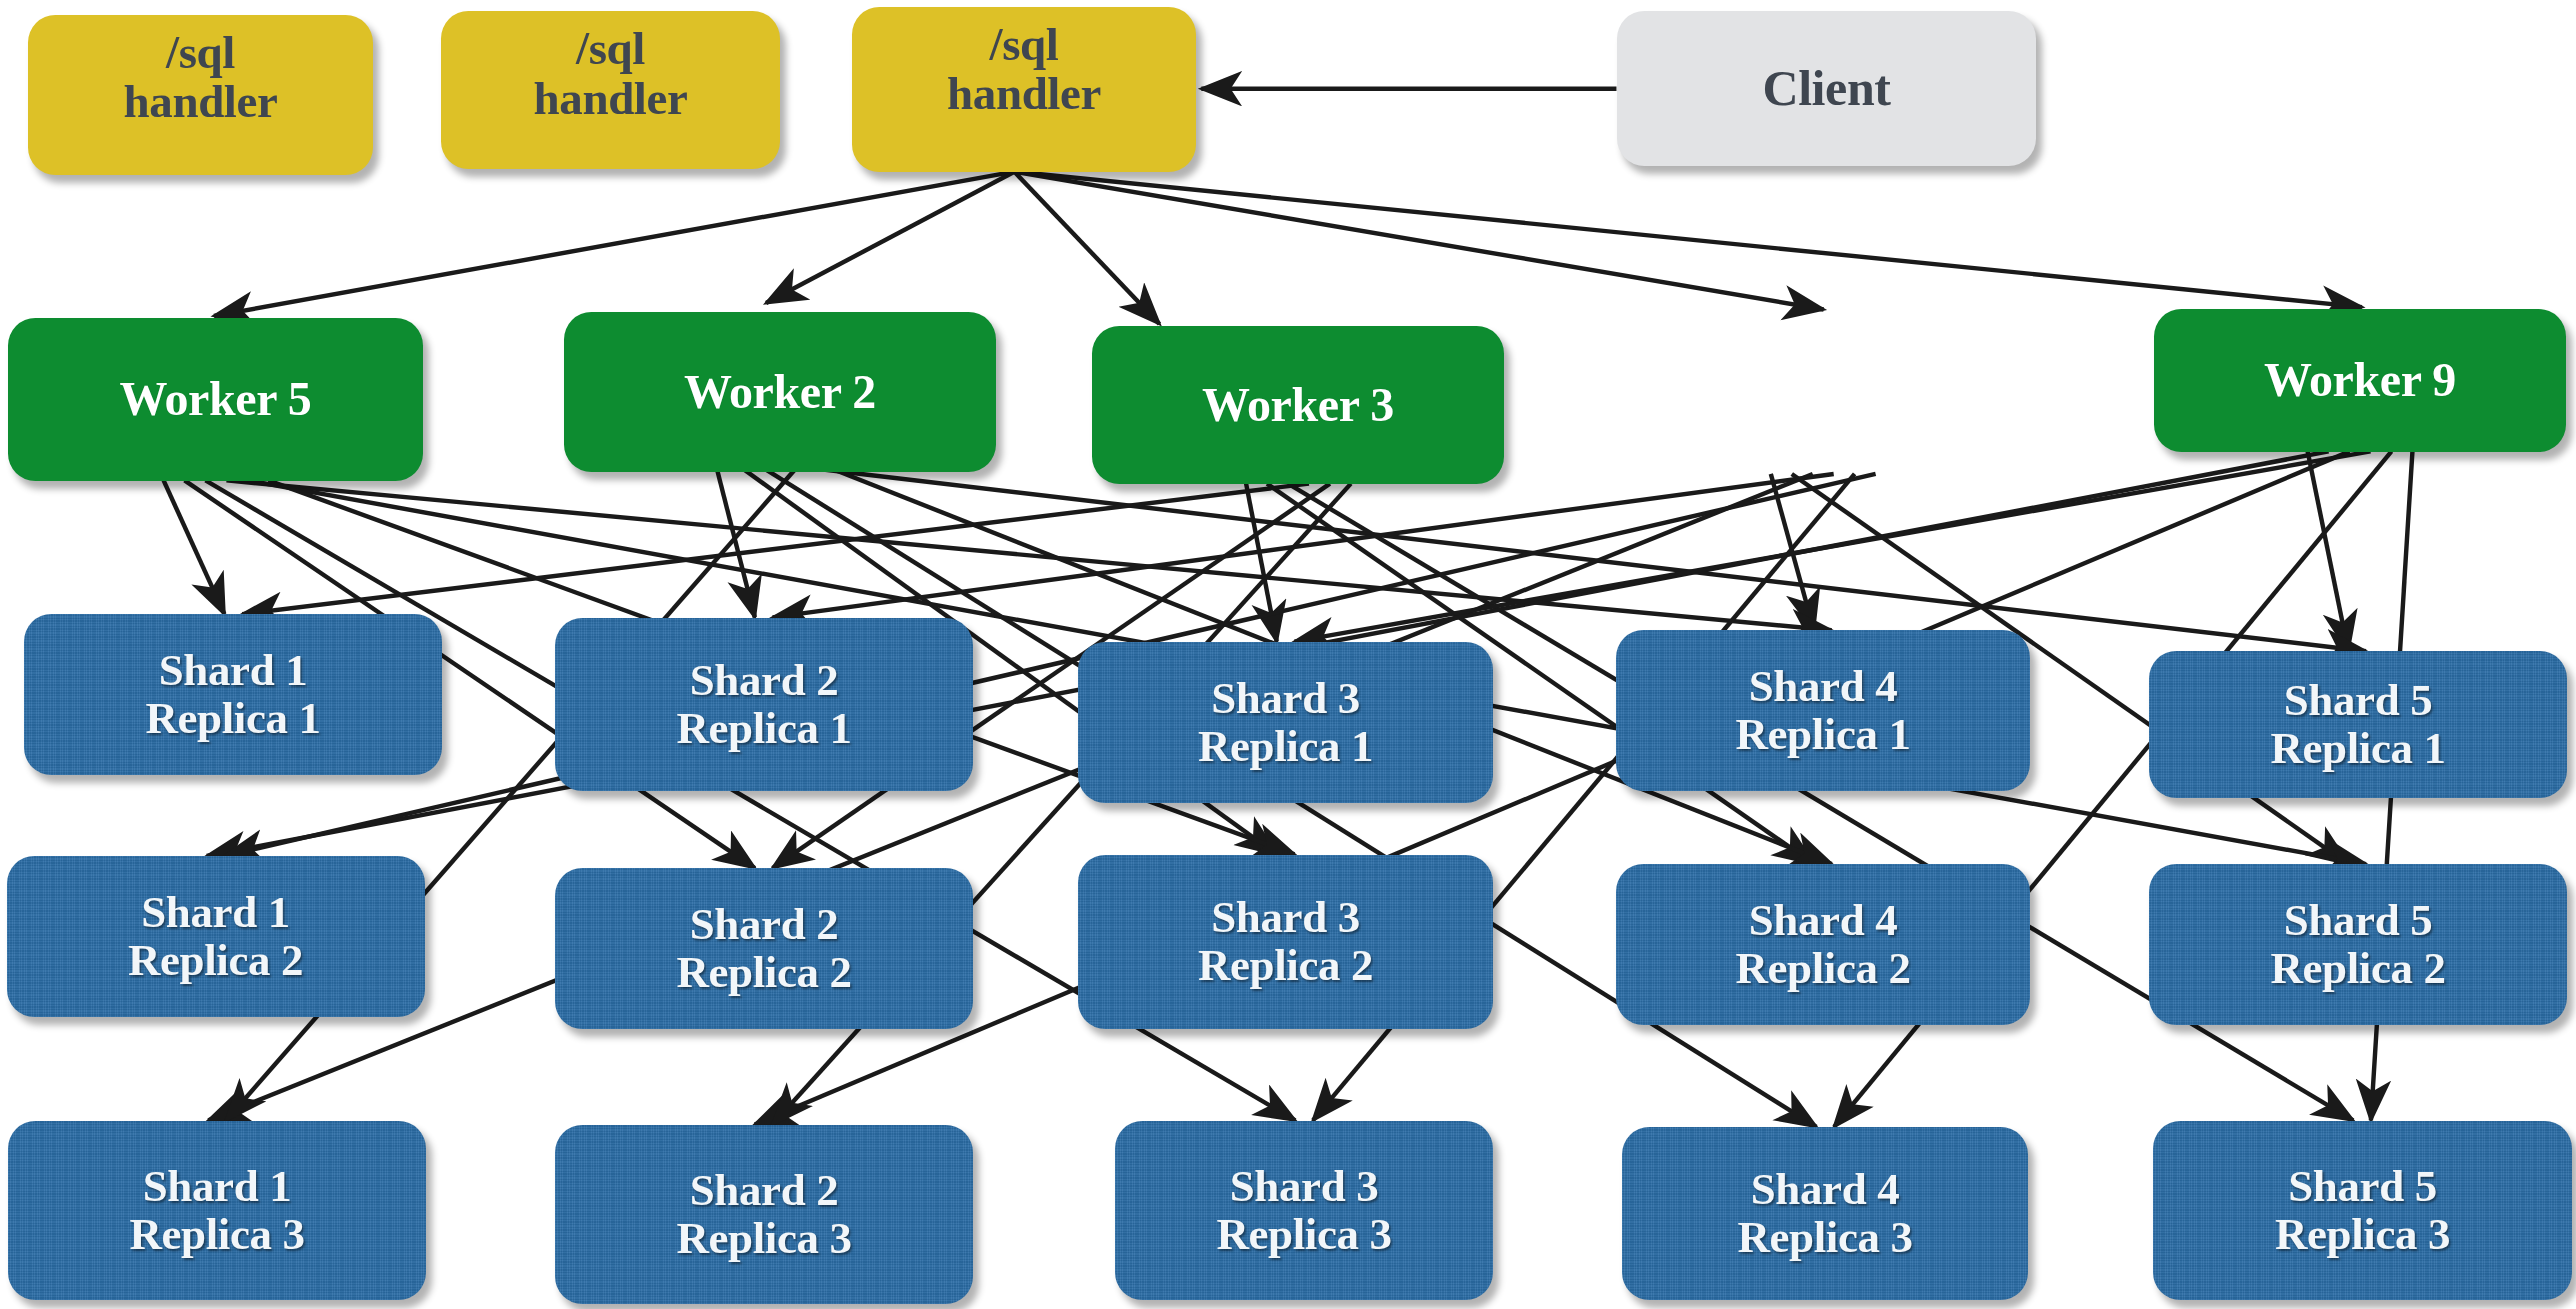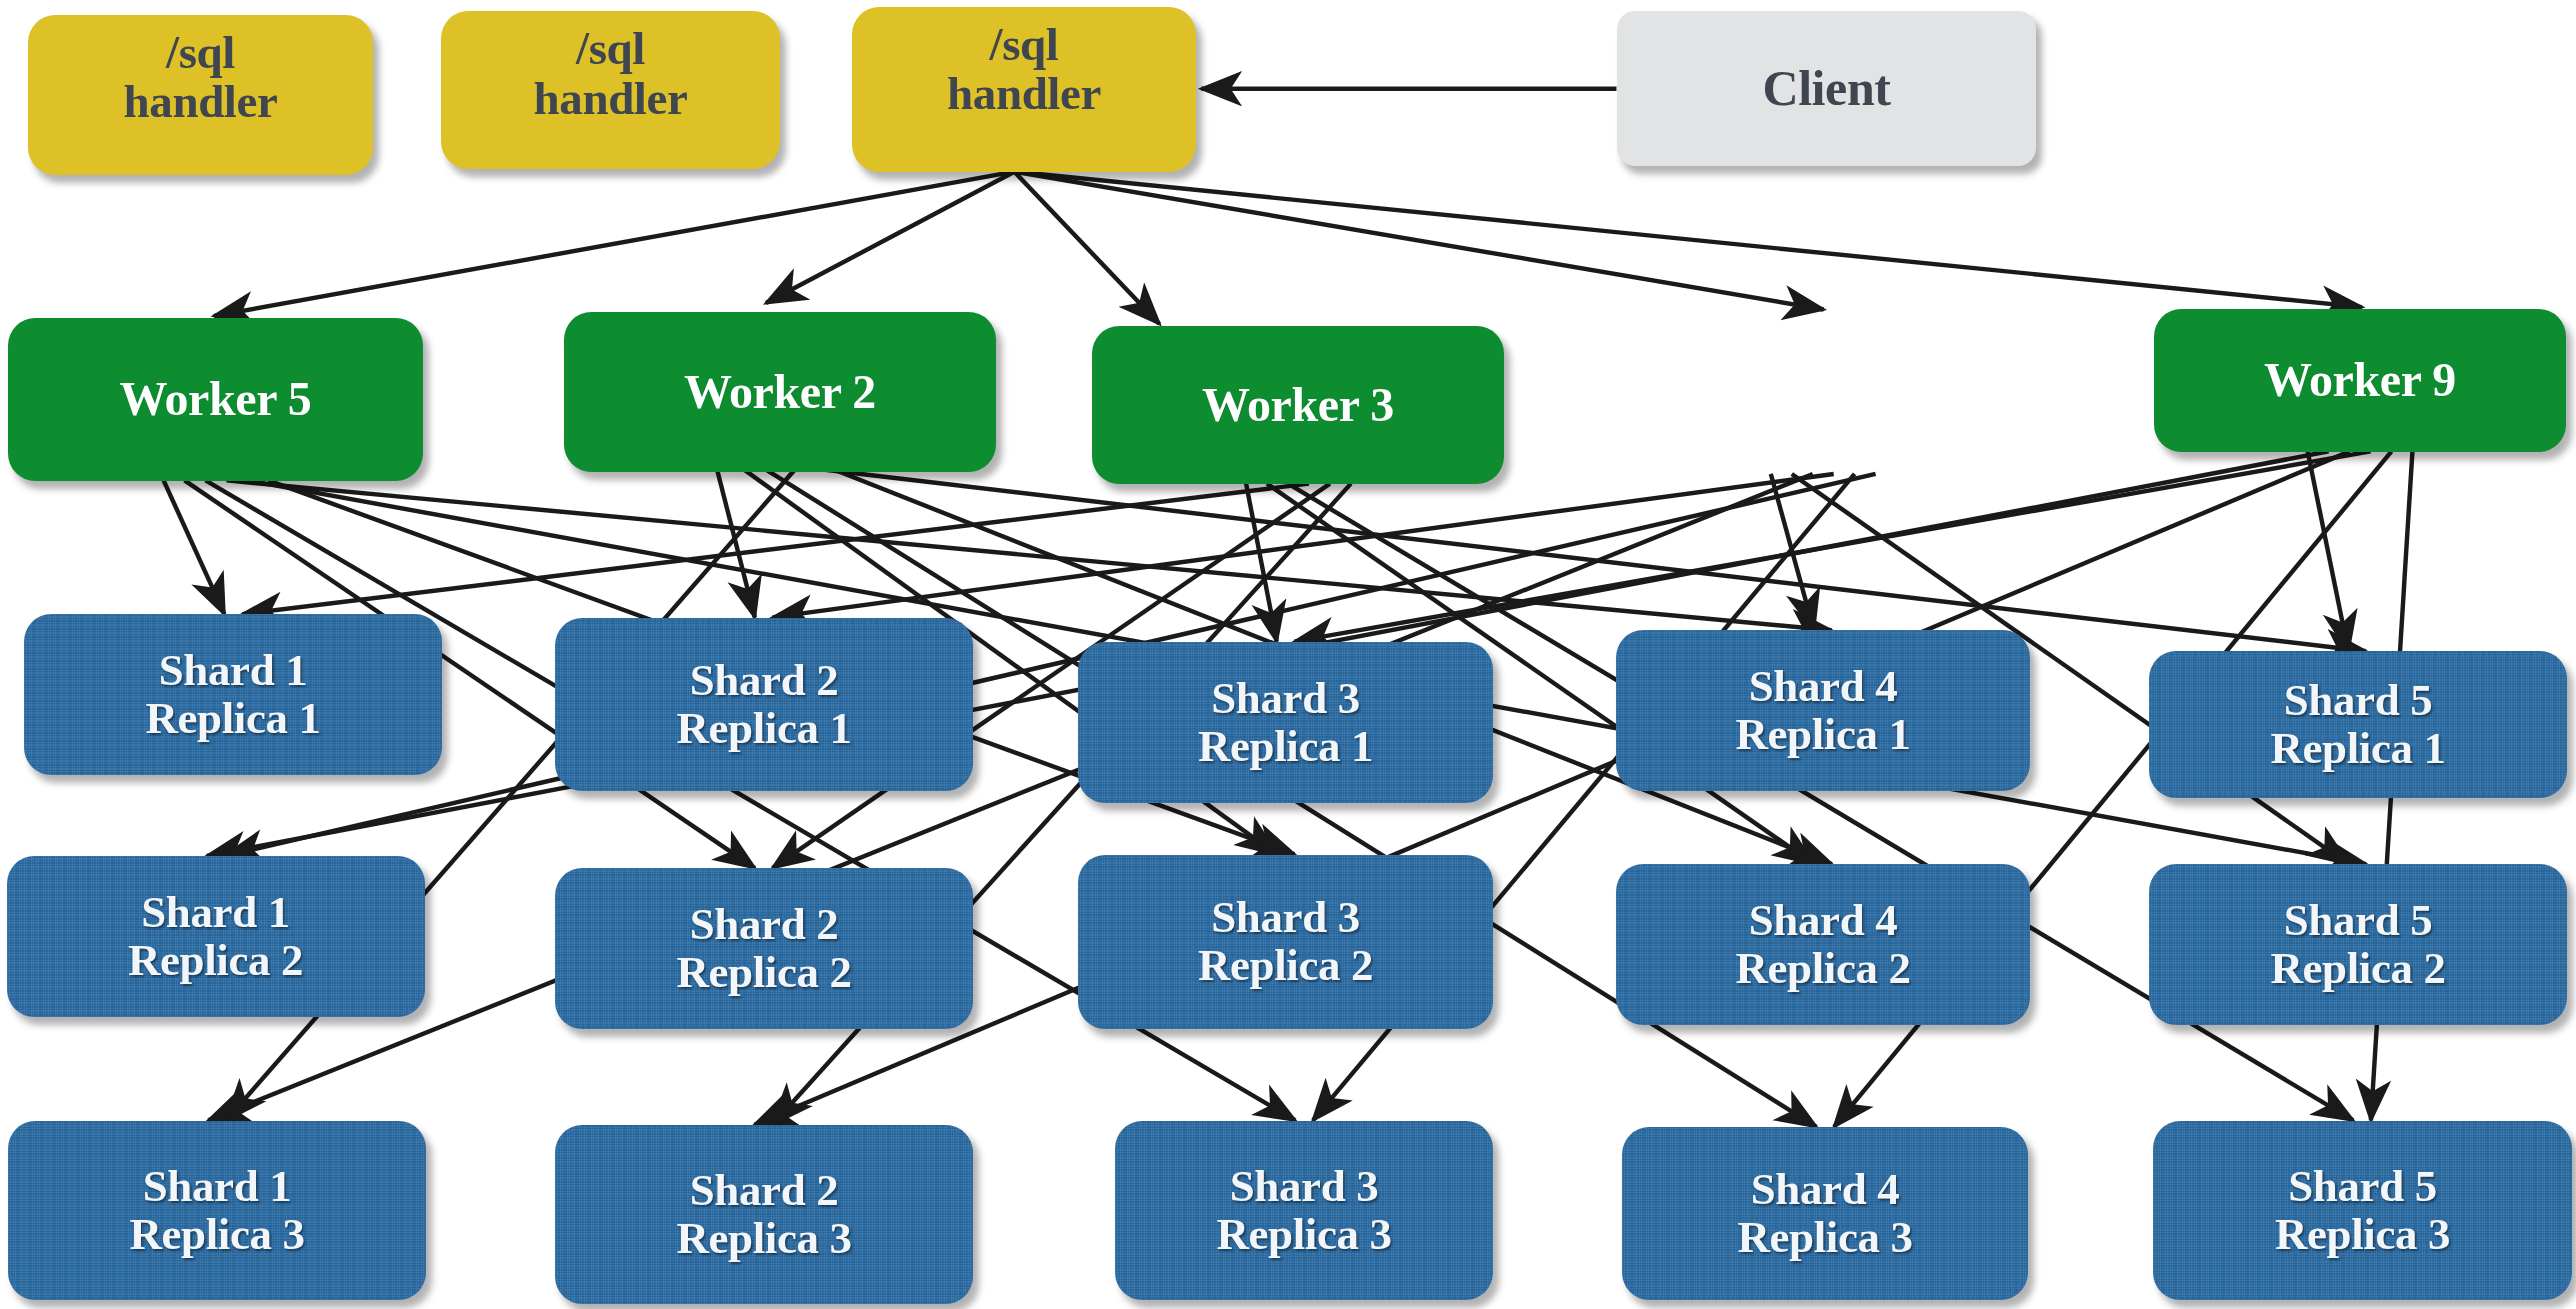--- a/index.html
+++ b/index.html
@@ -123,21 +123,21 @@
   </div>
   <div class="node handler" style="left: 441px; top: 11.3px; width: 339px; height: 158px;">
     <span class="label">/sql
 handler</span>
   </div>
   <div class="node handler" style="left: 852px; top: 6.5px; width: 344px; height: 165px;">
     <span class="label">/sql
 handler</span>
   </div>
 
-  <div class="node client" style="left: 1617px; top: 11.3px; width: 419px; height: 155px; border-radius: 18px;">
+  <div class="node client" style="left: 1617px; top: 11.3px; width: 419px; height: 155px;">
     <span class="label">Client</span>
   </div>
 
   <div class="node worker" style="left: 8px; top: 318px; width: 415px; height: 163px;">
     <span class="label">Worker 5</span>
   </div>
   <div class="node worker" style="left: 564px; top: 312px; width: 432px; height: 160px;">
     <span class="label">Worker 2</span>
   </div>
   <div class="node worker" style="left: 1092px; top: 326px; width: 412px; height: 158px;">

